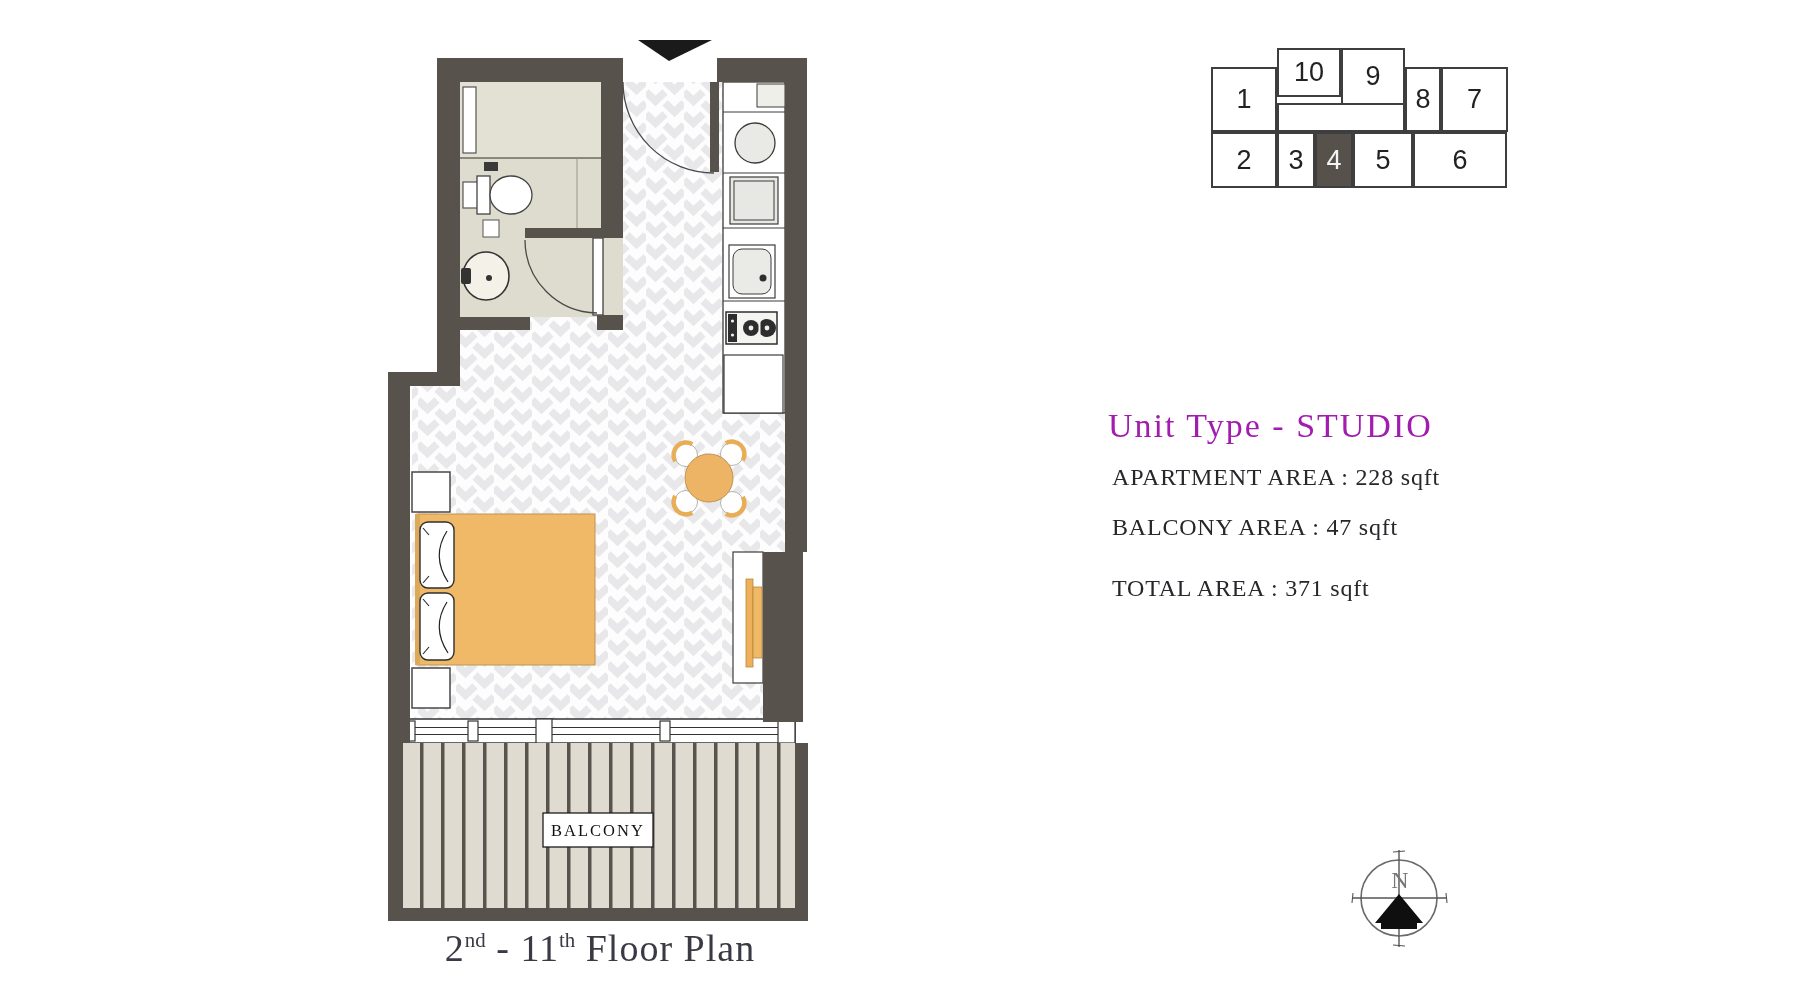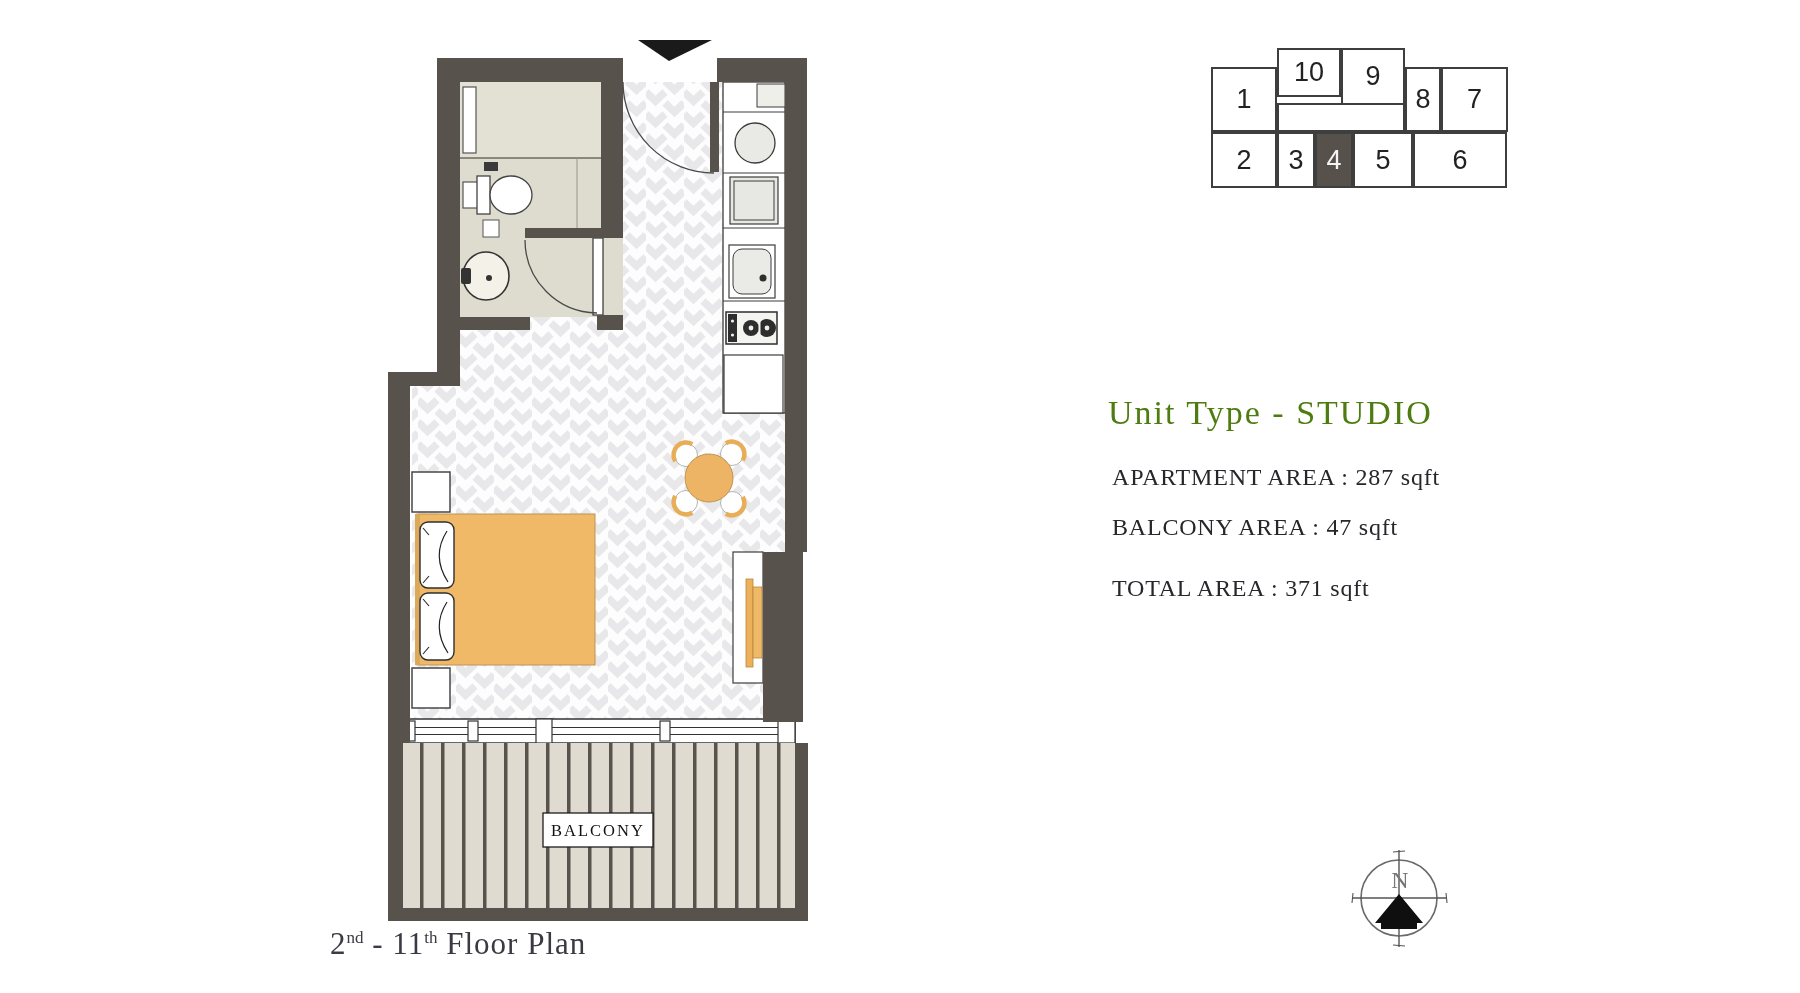--- a/index.html
+++ b/index.html
@@ -4,22 +4,22 @@
 <style>
   html,body{margin:0;padding:0;}
   body{
     width:1800px;height:993px;position:relative;background:#ffffff;
     font-family:"Liberation Serif", serif;overflow:hidden;
   }
   
   .plan-svg{position:absolute;left:330px;top:30px;width:500px;height:900px;}
   
   .caption{
-    position:absolute;left:330px;top:926px;width:540px;
-    font-size:31px;color:#3a3a44;letter-spacing:1px;
+    position:absolute;left:330px;top:926px;width:540px;text-align:center;
+    font-size:38px;color:#3a3a44;letter-spacing:1px;
   }
   .caption sup{font-size:0.55em;vertical-align:super;letter-spacing:0;}
   
   .locator{position:absolute;left:0;top:0;width:1800px;height:993px;pointer-events:none;}
   .ubox{
     position:absolute;box-sizing:border-box;border:2px solid #3e3e3e;background:#ffffff;
     display:flex;align-items:center;justify-content:center;
     font-family:"Liberation Sans", sans-serif;font-size:27px;color:#222222;
   }
   .ubox.hl{background:#56514a;color:#f4f4f4;}
@@ -30,21 +30,21 @@
   .u8{left:1405px;top:67px;width:36px;height:65px;}
   .u7{left:1441px;top:67px;width:67px;height:65px;}
   .u2{left:1211px;top:132px;width:66px;height:56px;}
   .u3{left:1277px;top:132px;width:38px;height:56px;}
   .u4{left:1315px;top:132px;width:38px;height:56px;}
   .u5{left:1353px;top:132px;width:60px;height:56px;}
   .u6{left:1413px;top:132px;width:94px;height:56px;}
   .ucorr{left:1277px;top:103px;width:128px;height:29px;}
   
   .unit-title{
-    position:absolute;left:1108px;top:394px;font-size:34px;color:#4d7c0f;
+    position:absolute;left:1108px;top:407px;font-size:34px;color:#a21caf;
     letter-spacing:2px;font-weight:500;
   }
   .area-row{position:absolute;left:1112px;font-size:24px;color:#26262b;letter-spacing:0.8px;}
   .row1{top:464px;}
   .row2{top:514px;}
   .row3{top:575px;}
   
   .compass-svg{position:absolute;left:1340px;top:838px;width:120px;height:122px;}
 </style>
 </head>
@@ -246,21 +246,21 @@
     </div>
   <div class="ubox u5">
       <span>5</span>
     </div>
   <div class="ubox u6">
       <span>6</span>
     </div>
 </div>
 
 <div class="unit-title">Unit Type - STUDIO</div>
-<div class="area-row row1">APARTMENT AREA : 287 sqft</div>
+<div class="area-row row1">APARTMENT AREA : 228 sqft</div>
 <div class="area-row row2">BALCONY AREA : 47 sqft</div>
 <div class="area-row row3">TOTAL AREA : 371 sqft</div>
 
 <svg class="compass-svg" viewBox="1340 838 120 122" xmlns="http://www.w3.org/2000/svg">
   <circle cx="1399" cy="898" r="38" fill="none" stroke="#6a6a6a" stroke-width="1.6"></circle>
   <line x1="1352" y1="898" x2="1447" y2="898" stroke="#555555" stroke-width="1.4"></line>
   <line x1="1399" y1="850" x2="1399" y2="947" stroke="#555555" stroke-width="1.4"></line>
   <line x1="1393" y1="852" x2="1405" y2="851" stroke="#555555" stroke-width="1.1"></line>
   <line x1="1353" y1="893" x2="1352" y2="903" stroke="#555555" stroke-width="1.1"></line>
   <line x1="1446" y1="893" x2="1447" y2="903" stroke="#555555" stroke-width="1.1"></line>

